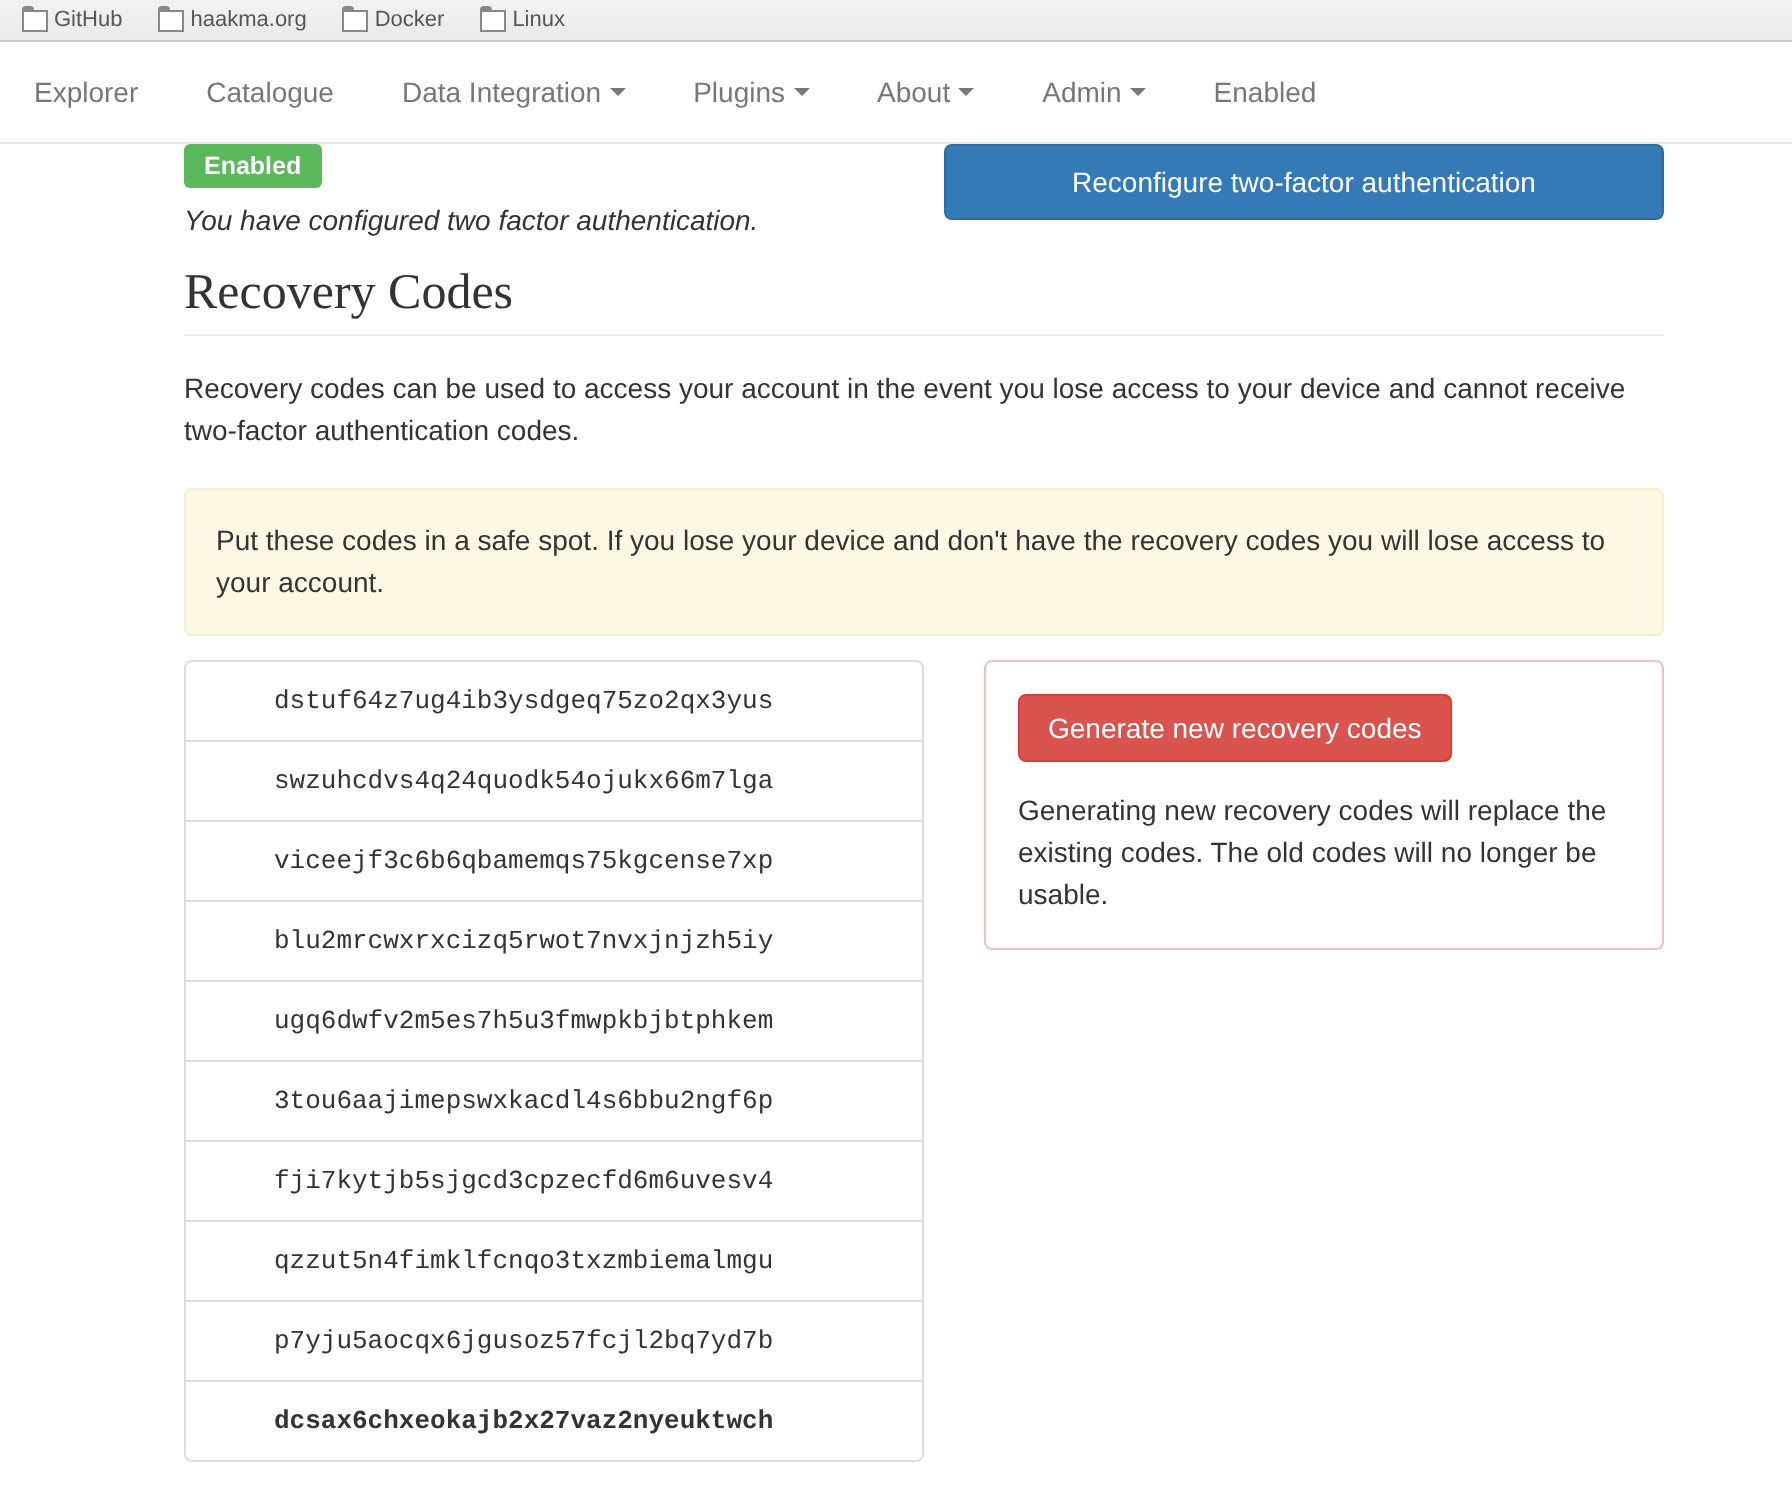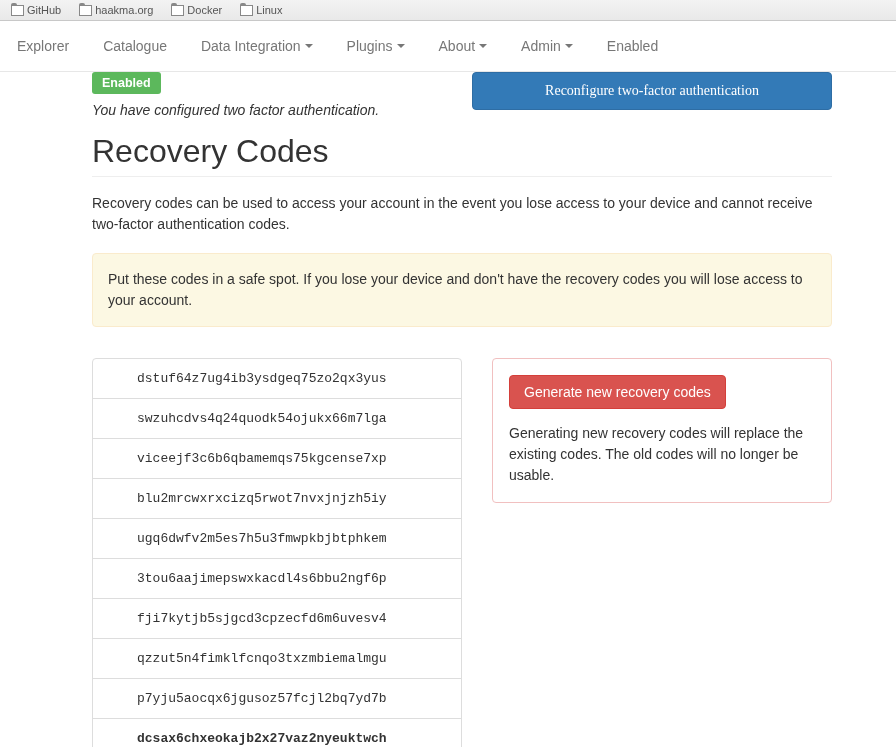--- a/index.html
+++ b/index.html
@@ -101,43 +101,43 @@
       background: #337ab7;
       color: #fff;
       border: 1px solid #2e6da4;
       border-radius: 4px;
       padding: 9px 16px;
       font-size: 14px;
       cursor: pointer;
       min-width: 360px;
       height: 38px;
       overflow: hidden;
-      font-family: Liberation Serif, serif;
     }
     .page-header {
       border-bottom: 1px solid #eee;
       margin-bottom: 16px;
       padding-bottom: 6px;
     }
     .page-header h2 {
-      font-size: 32px;
+      font-size: 25px;
       font-weight: 500;
       color: #333;
+      font-family: Liberation Serif, serif;
     }
     .intro-text {
       margin-bottom: 18px;
       line-height: 1.5;
     }
     .alert-warning {
       background: #fcf8e3;
       border: 1px solid #faebcc;
       color: #8a6d3b;
       padding: 15px;
       border-radius: 4px;
-      margin-bottom: 31px;
+      margin-bottom: 12px;
       line-height: 1.5;
     }
     .alert-note {
       color: #333;
     }
     .row {
       display: flex;
       gap: 30px;
       align-items: flex-start;
     }

